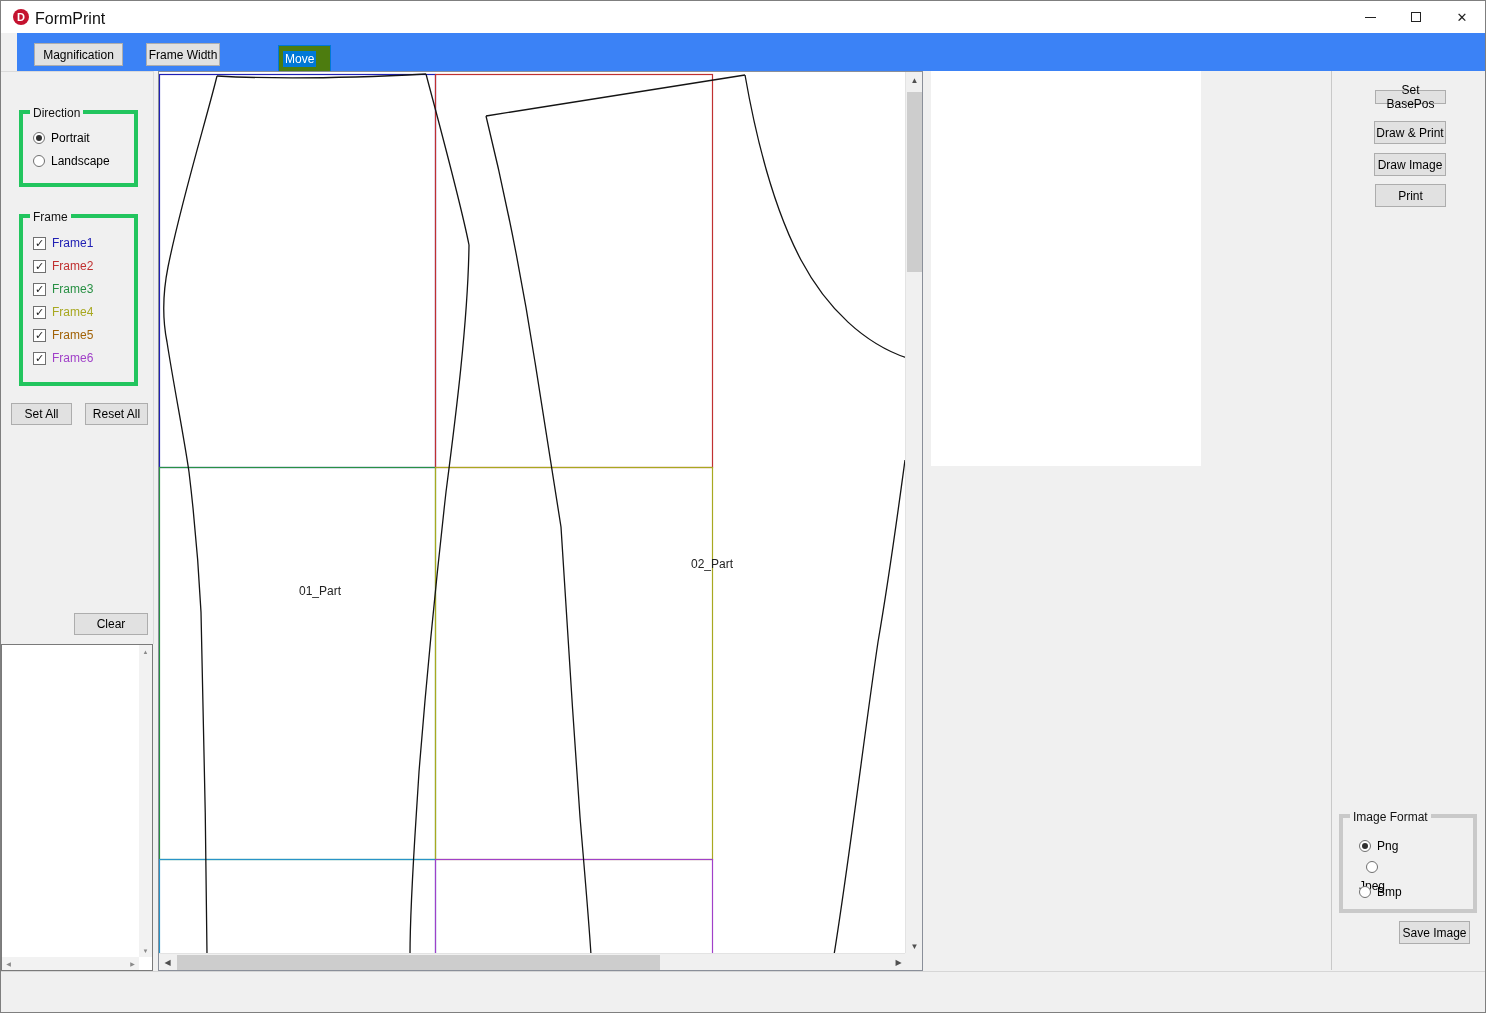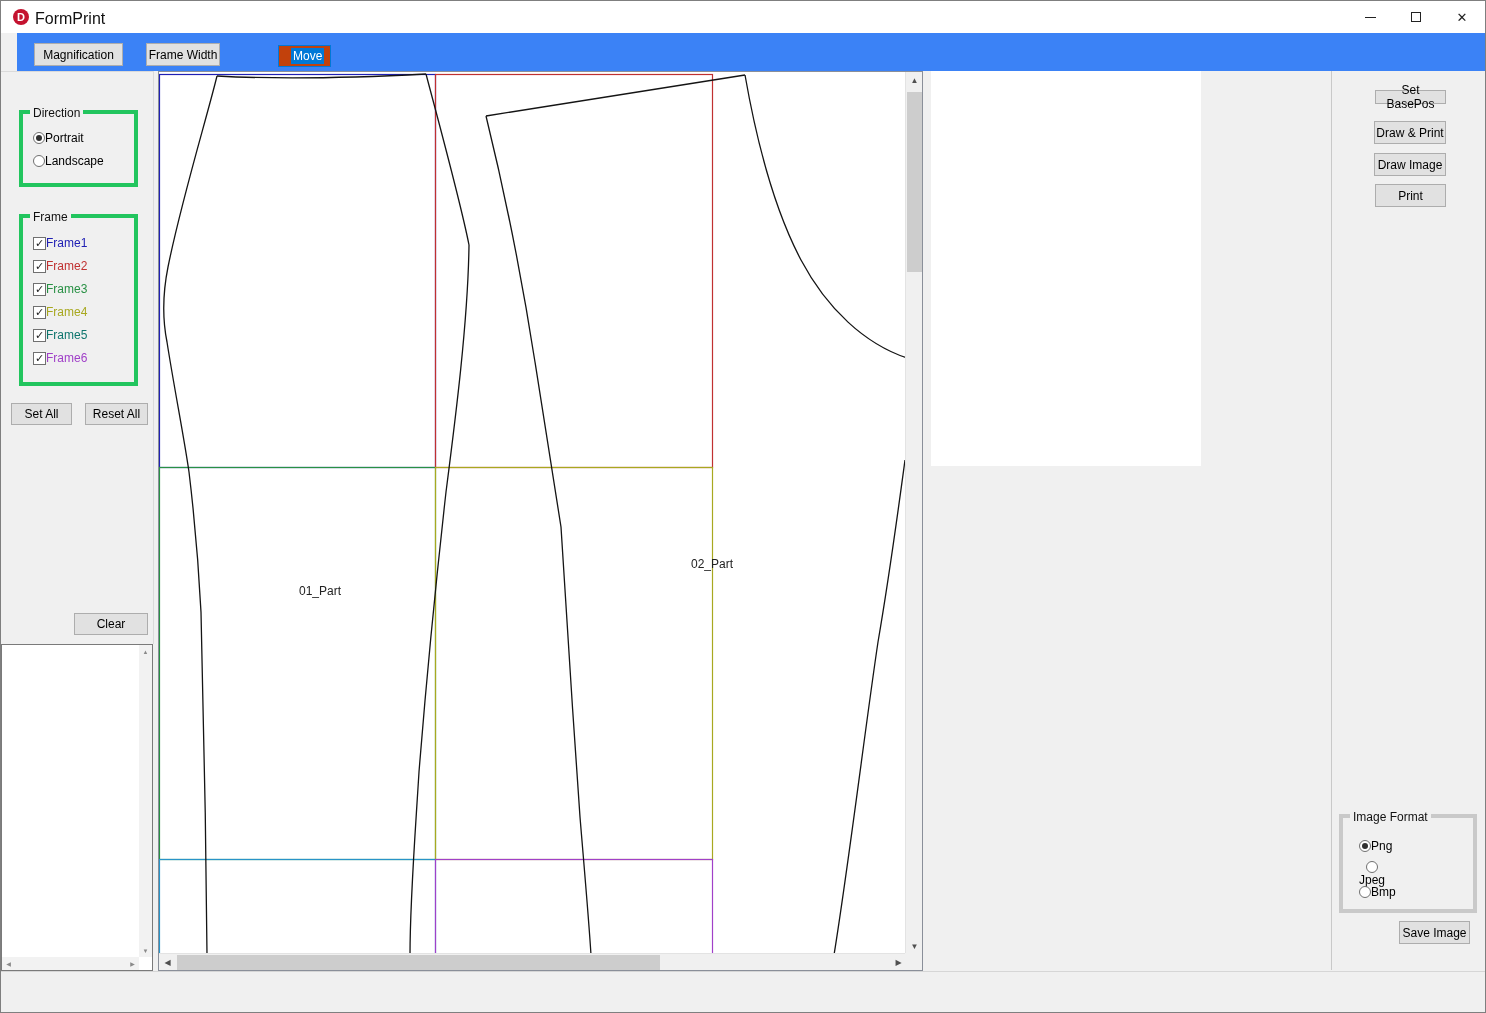--- a/index.html
+++ b/index.html
@@ -16,29 +16,29 @@
   .app-title { position:absolute; left:34px; top:9px; font-size:16px; color:#111; }
   .win-btns { position:absolute; right:0; top:0; height:32px; display:flex; }
   .win-btn { width:46px; height:32px; display:flex; align-items:center; justify-content:center; color:#222; }
   .glyph-min { width:11px; height:1px; background:#222; display:block; }
   .glyph-max { width:10px; height:10px; border:1px solid #222; display:block; }
   .glyph-close { font-size:13px; line-height:13px; }
   
   .toolbar { position:absolute; left:16px; top:32px; width:100%; height:38px; background:#3b82f6; }
   .btn { position:absolute; background:#e1e1e1; border:1px solid #adadad; font-size:12px;
     font-family:"Liberation Sans", sans-serif; display:flex; align-items:center; justify-content:center; color:#000; }
-  .move-box { position:absolute; left:277px; top:44px; width:53px; height:22px; background:#c2410c;
-    border:1px solid #0078d7; display:flex; align-items:center; padding-left:12px; }
+  .move-box { position:absolute; left:277px; top:44px; width:53px; height:28px; background:#4d7c0f;
+    border:1px solid #0078d7; display:flex; align-items:center; padding-left:4px; }
   .move-sel { background:#0078d7; color:#fff; font-size:12px; padding:1px 2px; }
   
   .left-panel { position:absolute; left:0; top:70px; width:153px; height:573px; background:#f0f0f0;
     border-top:1px solid #dadada; border-right:1px solid #dadada; }
   .group { position:absolute; border:4px solid #22c55e; }
   .group-label { position:absolute; top:-8px; left:7px; background:#f0f0f0; padding:0 3px; font-size:12px; color:#111; }
-  .row { position:absolute; left:10px; display:flex; align-items:center; height:16px; }
+  .row { position:absolute; left:10px; display:flex; align-items:center; gap:6px; height:16px; }
   .rb { width:12px; height:12px; border-radius:50%; background:#fff; border:1px solid #707070; position:relative; flex:none; }
   .rb.sel::after { content:""; position:absolute; left:2px; top:2px; width:6px; height:6px; border-radius:50%; background:#303030; }
   .cb { width:13px; height:13px; background:#fff; border:1px solid #707070; display:flex; align-items:center;
     justify-content:center; font-size:11px; line-height:11px; color:#222; flex:none; }
   .listbox { position:absolute; left:0; top:643px; width:152px; height:327px; background:#fff; border:1px solid #7a7a7a; }
   .lb-vscroll { position:absolute; right:0; top:0; width:13px; height:312px; background:#f2f2f2; }
   .lb-hscroll { position:absolute; left:0; bottom:0; width:137px; height:13px; background:#f2f2f2; }
   .lb-arrow { position:absolute; width:13px; height:13px; color:#8a8a8a; font-size:6px; display:flex; align-items:center; justify-content:center; }
   
   .canvas-wrap { position:absolute; left:157px; top:70px; width:765px; height:900px; background:#fff; border:1px solid #8a8f99; }
@@ -111,21 +111,21 @@
       <div class="row" style="top:63px;">
         <span class="cb">✓</span>
         <span style="color: rgb(40, 144, 68);">Frame3</span>
       </div>
       <div class="row" style="top:86px;">
         <span class="cb">✓</span>
         <span style="color: rgb(168, 168, 32);">Frame4</span>
       </div>
       <div class="row" style="top:109px;">
         <span class="cb">✓</span>
-        <span style="color: #0f766e;">Frame5</span>
+        <span style="color: #a16207;">Frame5</span>
       </div>
       <div class="row" style="top:132px;">
         <span class="cb">✓</span>
         <span style="color: rgb(160, 64, 200);">Frame6</span>
       </div>
     </div>
 
     <button class="btn" style="left:10px; top:331px; width:61px; height:22px;">Set All</button>
     <button class="btn" style="left:84px; top:331px; width:63px; height:22px;text-align:center;">Reset All</button>
     <button class="btn" style="left:73px; top:541px; width:74px; height:22px;">Clear</button>

